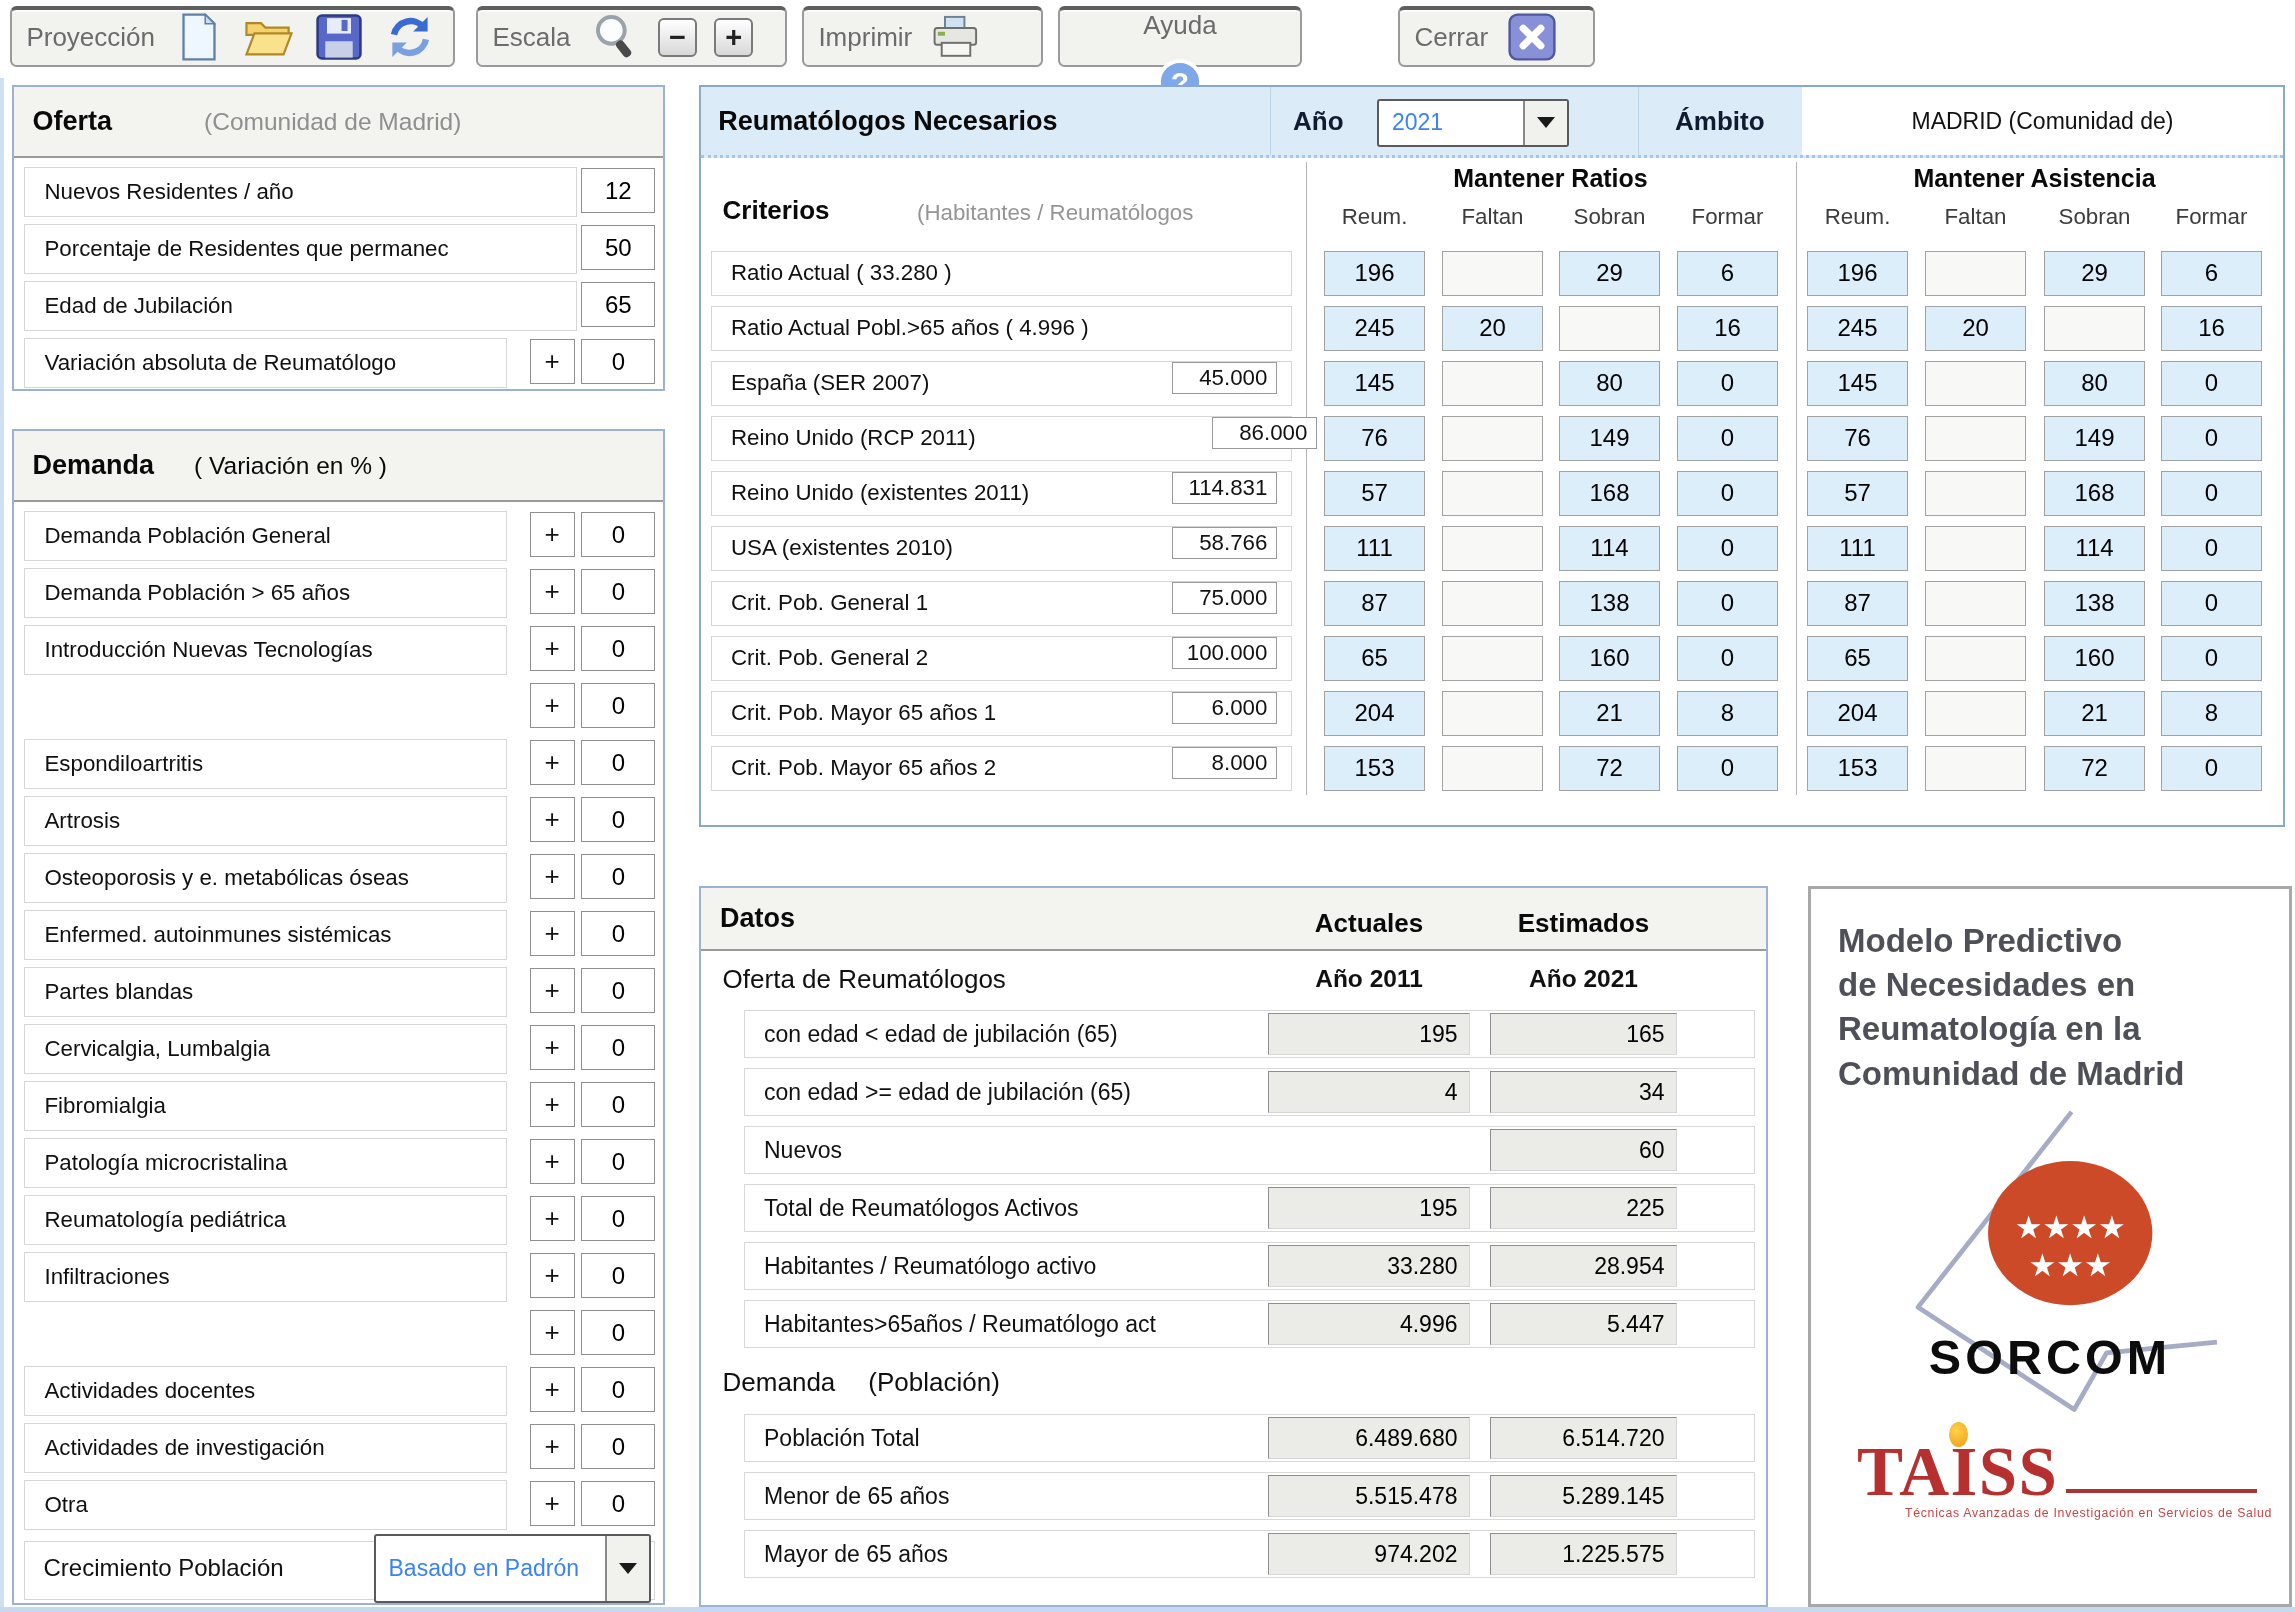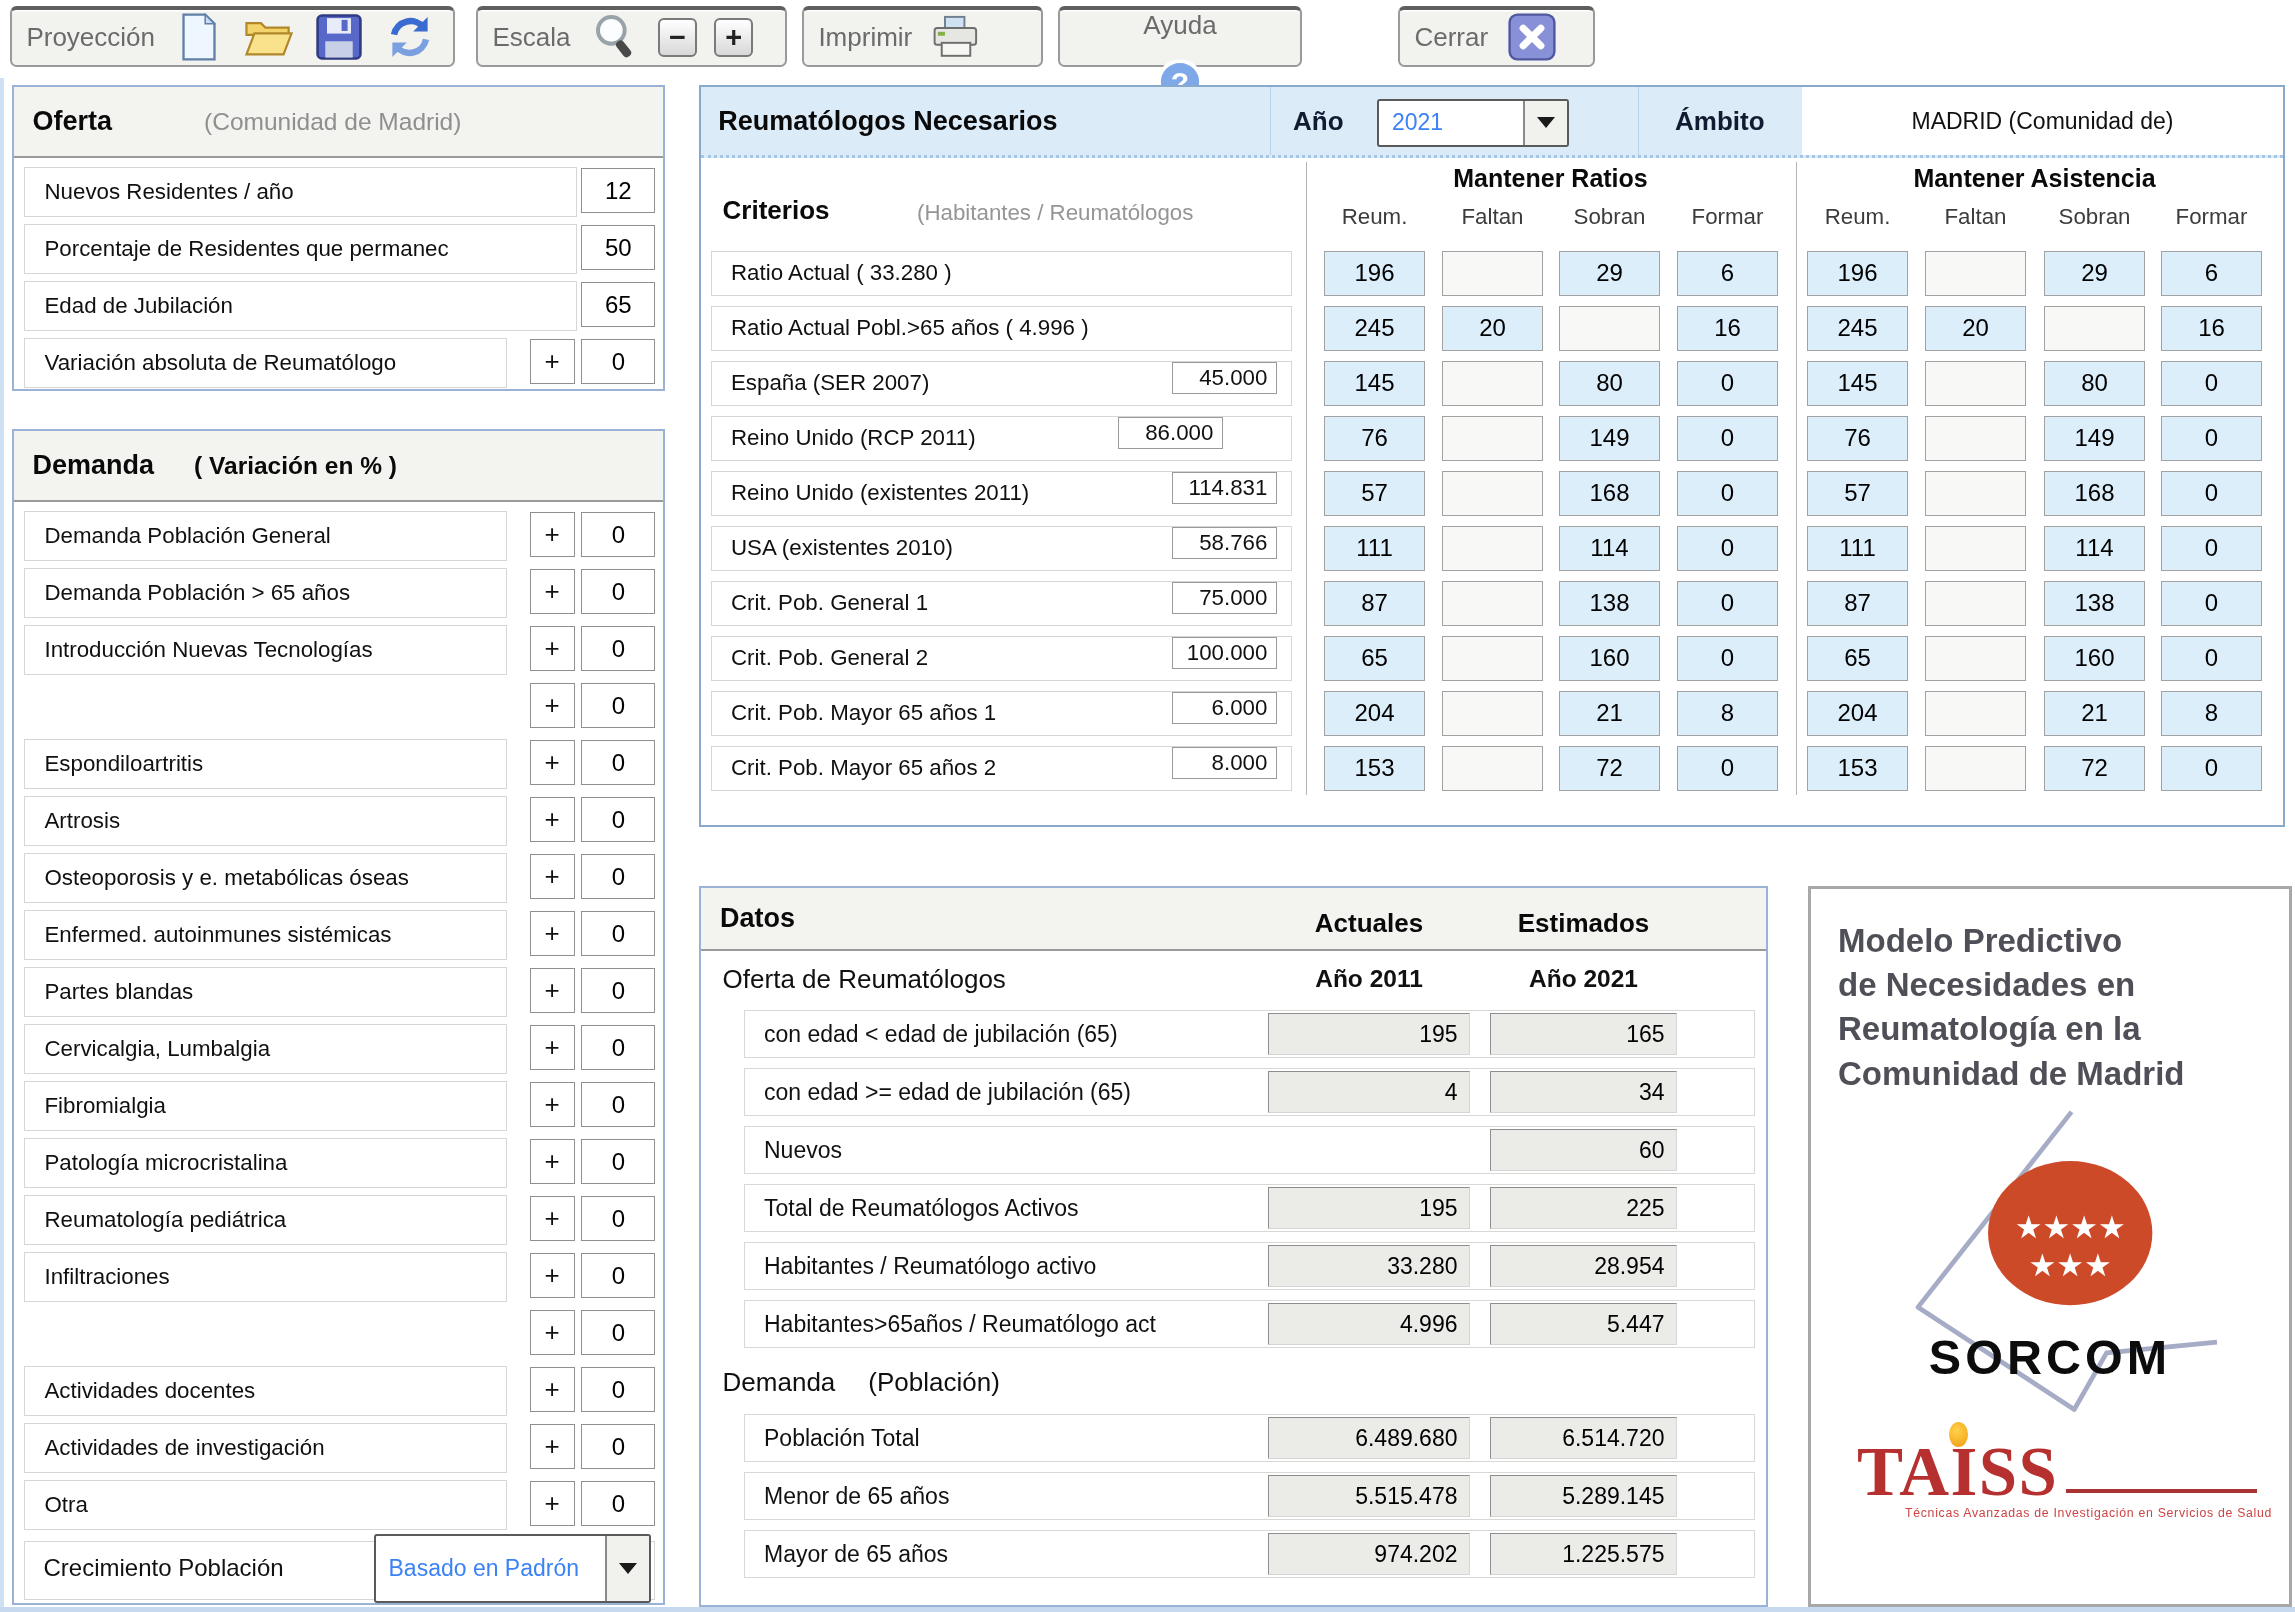--- a/index.html
+++ b/index.html
@@ -20,21 +20,21 @@
   .szbtn{width:39px;height:39px;border:2.2px solid #7a7a7a;border-radius:5.8px;
          background:linear-gradient(#ffffff,#d8d8d8);display:flex;align-items:center;justify-content:center;
          font-size:29px;font-weight:bold;color:#222;box-sizing:border-box;}
 
   
   .panel{position:absolute;background:#fff;box-sizing:border-box;}
   .phead{height:71px;background:#f3f3f0;border-bottom:2.2px solid #9a9a9a;
          display:flex;align-items:center;padding:0 19px;box-sizing:border-box;}
   .ptitle{font-size:27px;font-weight:bold;color:#0a0a0a;}
   .psub{font-size:24.5px;color:#8f8f8f;margin-left:92px;}
-  .psub.dark{color:#0a0a0a;font-weight:bold;margin-left:40px;}
+  .psub.dark{color:#0a0a0a;font-weight:normal;margin-left:40px;}
 
   
   .rowzone{padding-top:5.8px;}
   .irow{position:relative;height:57px;}
   .lbox{position:absolute;left:10px;top:3.6px;bottom:3.6px;background:#fff;border:1.4px solid #d6d6d4;
         display:flex;align-items:center;padding-left:20px;font-size:22.3px;color:#101010;
         white-space:nowrap;overflow:hidden;}
   .lbox.r216{right:156px;} .lbox.r120{right:86px;}
   .pbox{position:absolute;right:88px;top:4.3px;width:45px;height:45px;background:#fff;border:1.4px solid #8f8f8f;
         display:flex;align-items:center;justify-content:center;font-size:26px;color:#111;box-sizing:border-box;cursor:pointer;}
@@ -390,21 +390,21 @@
           <div class="cell e c2"></div>
           <div class="cell f c3">80</div>
           <div class="cell f c4">0</div>
         <div class="cell f c5">145</div>
           <div class="cell e c6"></div>
           <div class="cell f c7">80</div>
           <div class="cell f c8">0</div>
       </div>
       <div class="crow">
         <div class="clbox" style="padding-right:123px;">Reino Unido  (RCP 2011)</div>
-        <div class="cval" style="right:1060px;padding-left:36px;">86.000</div>
+        <div class="cval" style="right:966px;padding-left:36px;">86.000</div>
         <div class="cell f c1">76</div>
           <div class="cell e c2"></div>
           <div class="cell f c3">149</div>
           <div class="cell f c4">0</div>
         <div class="cell f c5">76</div>
           <div class="cell e c6"></div>
           <div class="cell f c7">149</div>
           <div class="cell f c8">0</div>
       </div>
       <div class="crow">

